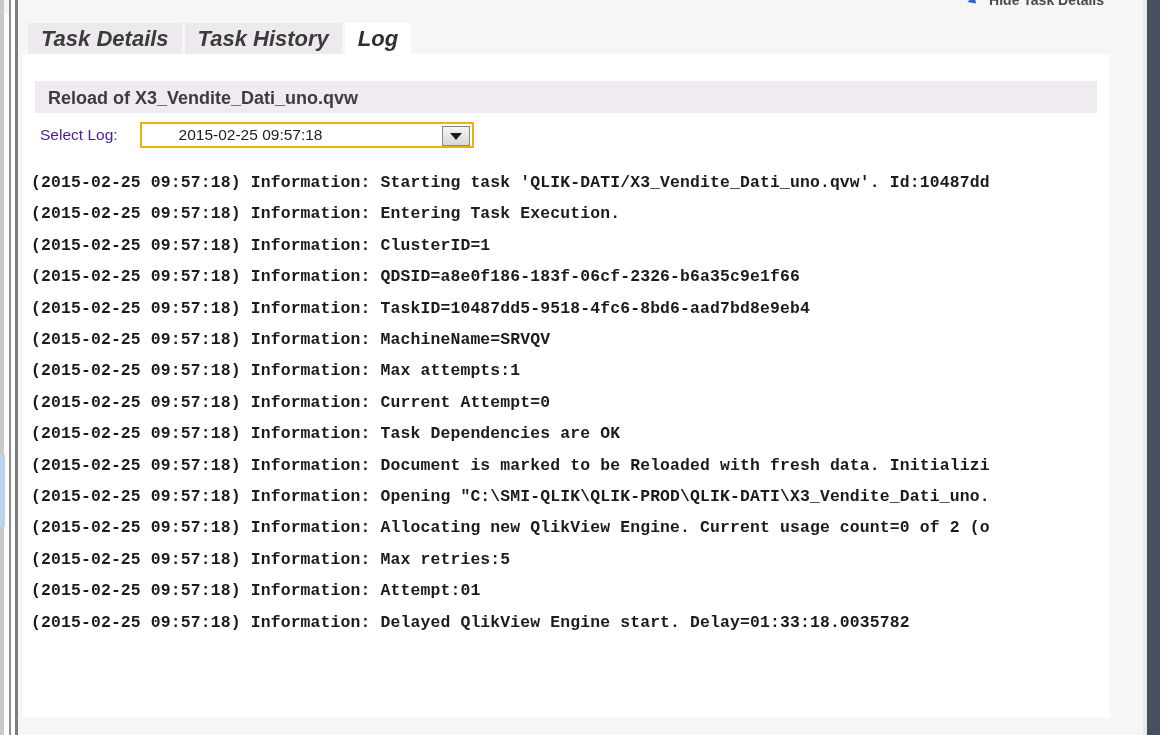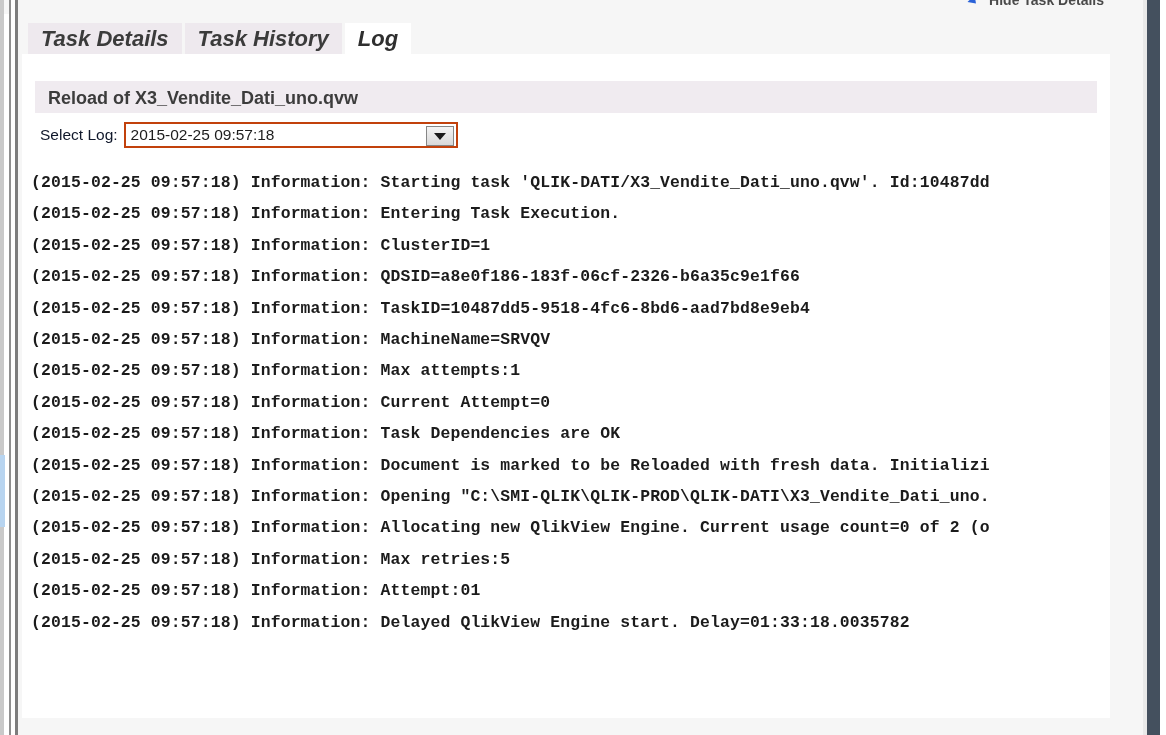--- a/index.html
+++ b/index.html
@@ -161,34 +161,35 @@
   
   #selectlog-row {
     position: absolute;
     left: 18px;
     top: 68px;
     display: flex;
     align-items: center;
   }
   #selectlog-label {
     font-size: 15.5px;
-    color: #0f172a;
-    margin-right: 6px;
+    color: #4c1d95;
+    margin-right: 22px;
     white-space: nowrap;
   }
   #log-select {
     position: relative;
     width: 334px;
     height: 26px;
     background: #ffffff;
-    border: 2px solid #c2410c;
+    border: 2px solid #eab308;
     box-sizing: border-box;
     display: flex;
     align-items: center;
     cursor: pointer;
+    padding-left: 32px;
   }
   #log-select-value {
     font-size: 15.5px;
     color: #1d1d1d;
     padding-left: 5px;
     white-space: nowrap;
   }
   #log-select-arrow {
     position: absolute;
     right: 2px;

